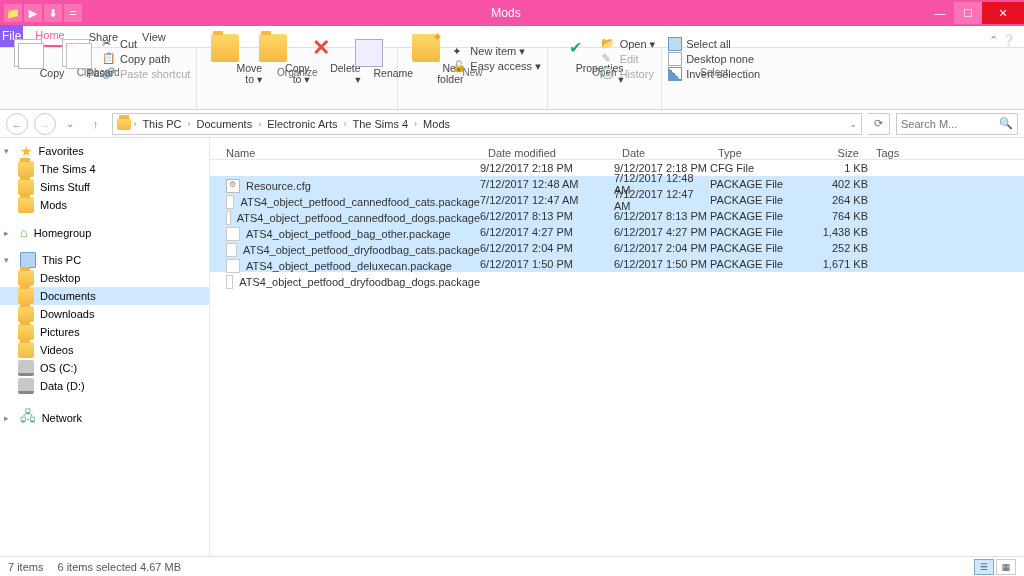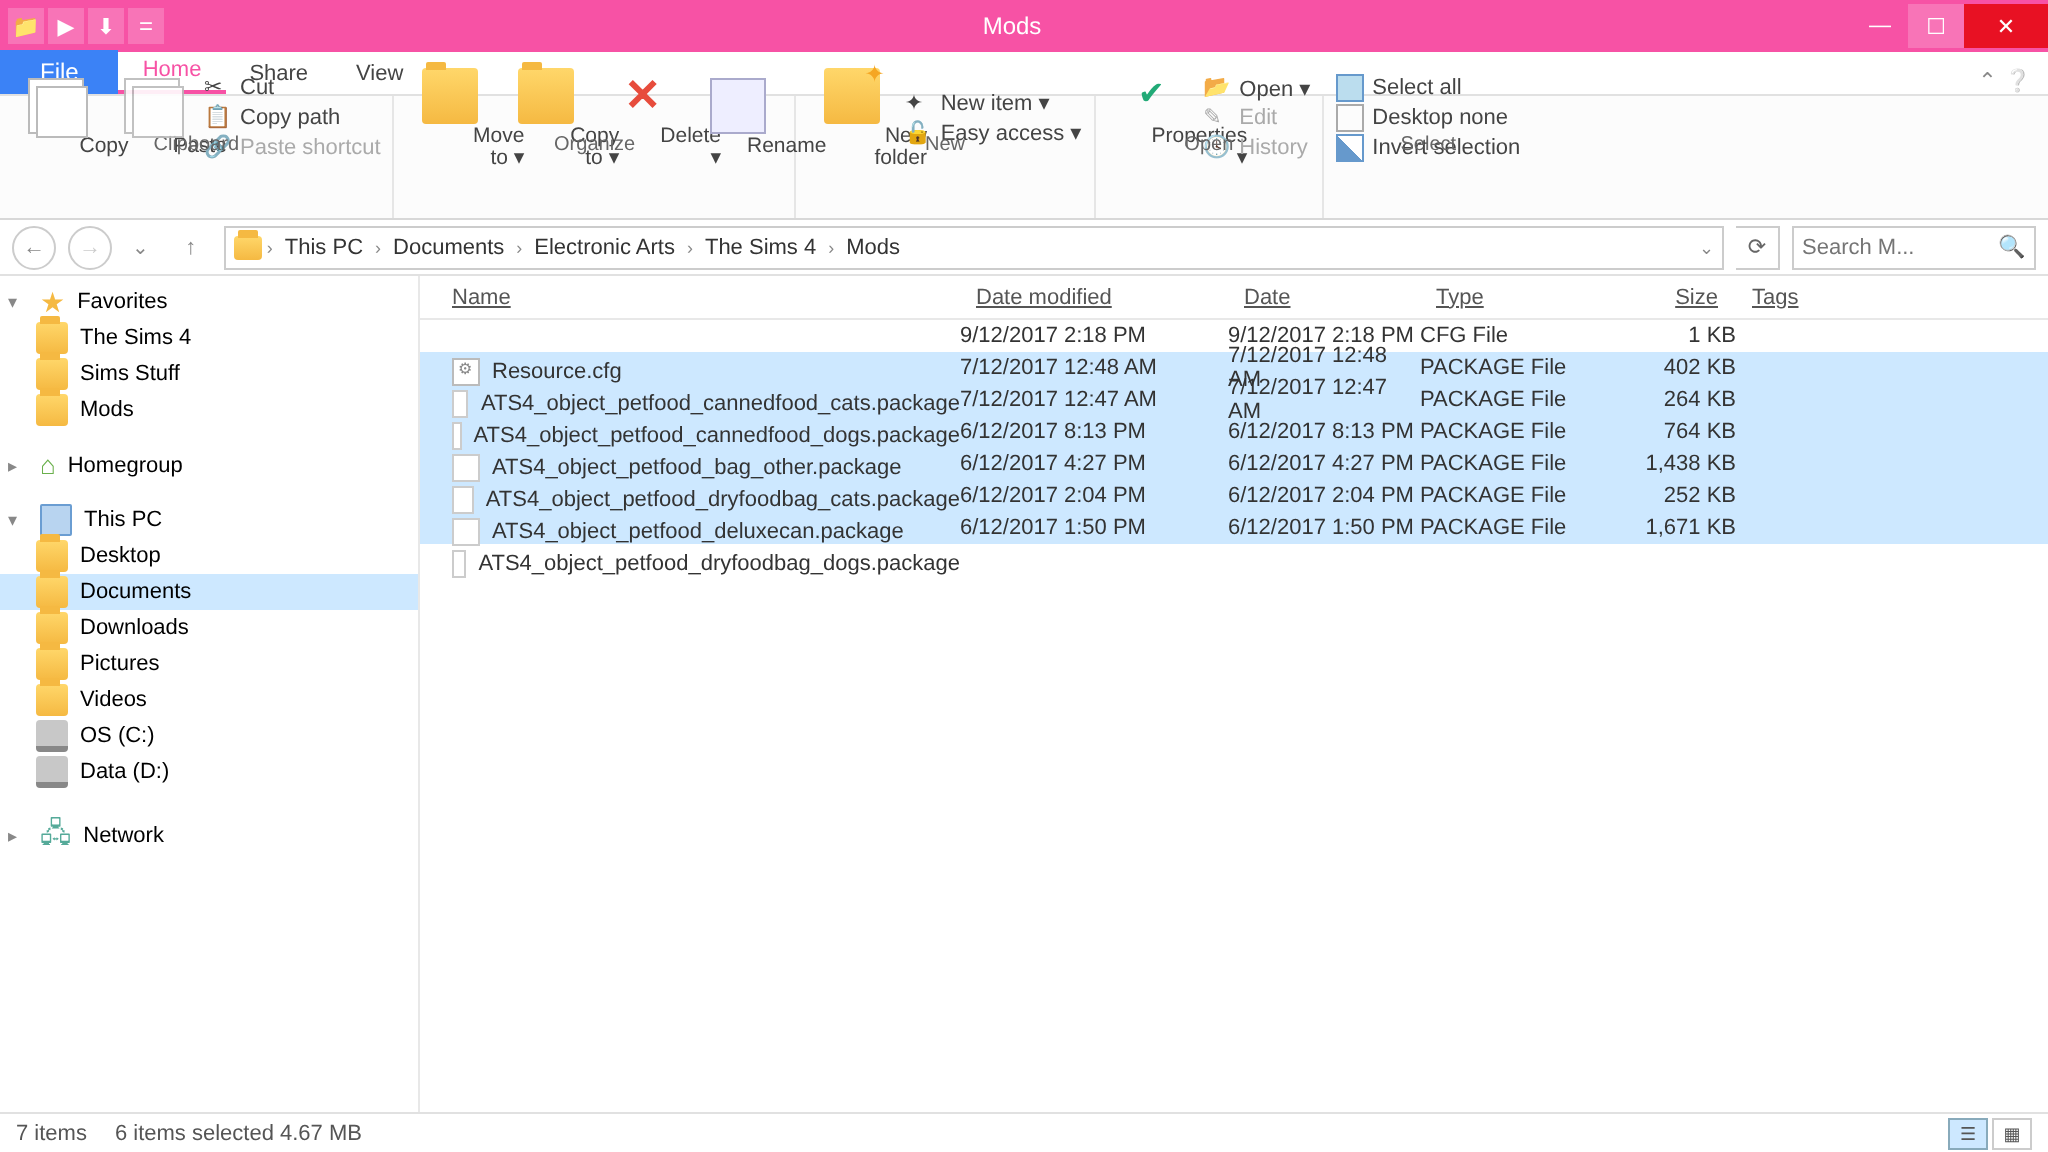--- a/index.html
+++ b/index.html
@@ -11,21 +11,21 @@
 .titlebar .qat .ic { width: 18px; height: 18px; background: #fff3; display: flex; align-items: center; justify-content: center; }
 .titlebar .title { flex: 1; text-align: center; font-size: 12px; }
 .titlebar .winbtns { display: flex; }
 .titlebar .winbtns div { width: 28px; height: 22px; display: flex; align-items: center; justify-content: center; font-size: 11px; color: #fff; }
 .titlebar .winbtns .close { background: #e81123; width: 42px; }
 .titlebar .winbtns .max { background: #fff3; }
 
 
 .ribtabs { height: 22px; background: #fff; display: flex; align-items: flex-end; border-bottom: 1px solid #e1e1e1; }
 .ribtabs .tab { padding: 4px 12px; color: #444; cursor: default; }
-.ribtabs .tab.file { background: #3b82f6; color: #fff; font-size: 12px; padding: 4px 20px; }
+.ribtabs .tab.file { background: #8b5cf6; color: #fff; font-size: 12px; padding: 4px 2px; }
 .ribtabs .tab.active { color: #f752a5; border-bottom: 2px solid #f752a5; }
 .ribtabs .right { margin-left: auto; display: flex; gap: 4px; padding-right: 8px; color: #888; }
 
 
 .ribbon { height: 62px; background: #fcfcfc; display: flex; border-bottom: 1px solid #d8d8d8; }
 .group { border-right: 1px solid #e6e6e6; padding: 2px 6px 0; display: flex; flex-direction: column; }
 .group .row { display: flex; gap: 4px; }
 .group .lbl { text-align: center; font-size: 10px; color: #666; padding-top: 1px; }
 .bigbtn { display: flex; flex-direction: column; align-items: center; justify-content: flex-start; width: 44px; padding-top: 2px; gap: 1px; }
 .bigbtn .ic { width: 28px; height: 28px; }
@@ -67,21 +67,21 @@
 .nav .exp { width:10px; color:#888; font-size:9px; }
 .nav .spacer { height: 10px; }
 .nav .star { color:#f5b942; font-size:14px; }
 .ic-drive { background:#c8c8c8; border-radius:2px; border-bottom:3px solid #888; }
 .ic-net { color:#5a9; font-size:14px; }
 .ic-pc { background:#b8d4f0; border:1px solid #6a9dd2; border-radius:1px; }
 .ic-home { color:#6ab04c; font-size:13px; }
 
 
 .main { flex:1; display:flex; flex-direction:column; }
-.cols { display:flex; border-bottom:1px solid #e8e8e8; height:22px; align-items:center; color:#555;text-decoration:underline; }
+.cols { display:flex; border-bottom:1px solid #e8e8e8; height:22px; align-items:flex-end; color:#555; }
 .cols div { padding: 0 8px; border-right:1px solid transparent; }
 .c-name { width: 270px; padding-left: 16px !important; }
 .c-mod { width: 134px; }
 .c-date { width: 96px; }
 .c-type { width: 88px; }
 .c-size { width: 70px; text-align:right; }
 .c-tags { flex:1; }
 .rows { flex:1; }
 .row { display:flex; height:16px; align-items:center; color:#333; }
 .row.sel { background:#cde8ff; }

